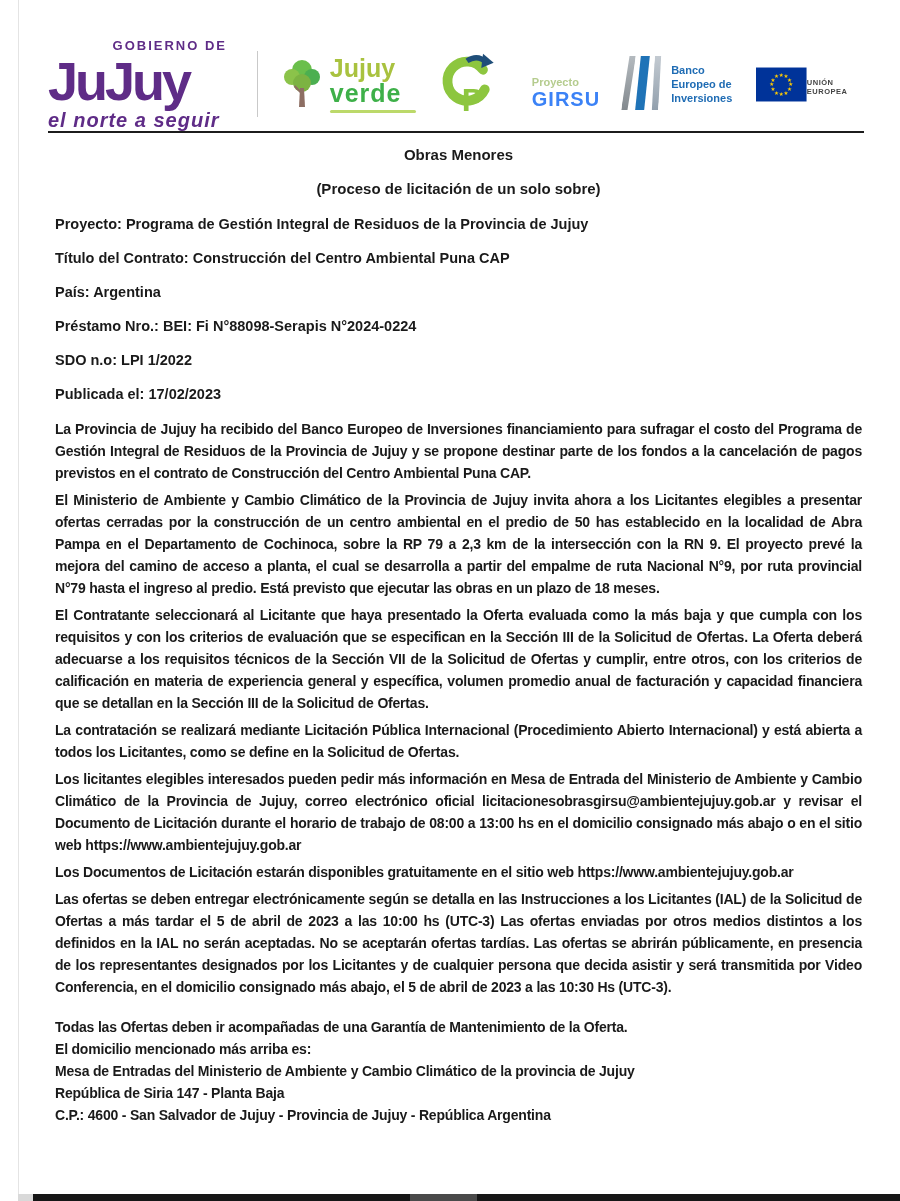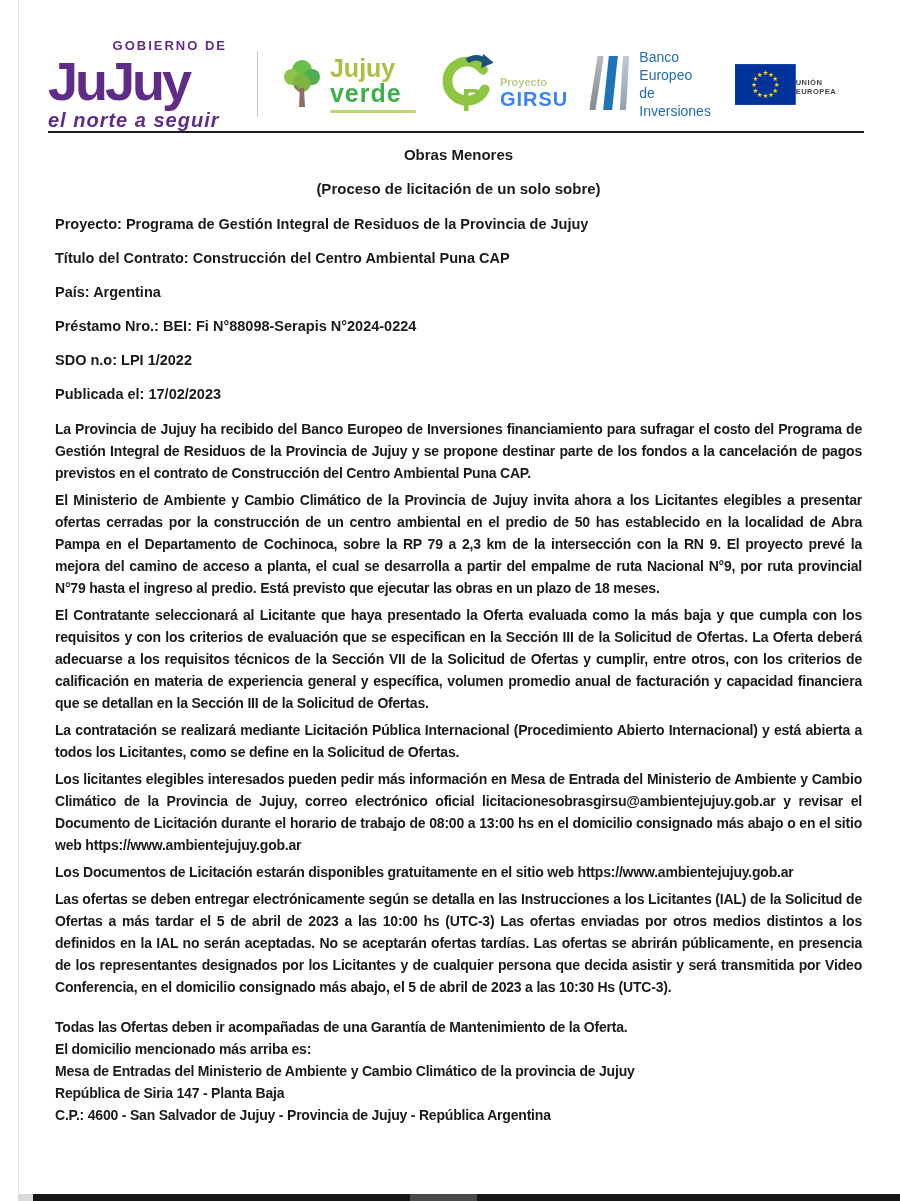--- a/index.html
+++ b/index.html
@@ -14,30 +14,30 @@
   .gob-top{font-size:13px;font-weight:800;letter-spacing:2px;color:#5f2c87;text-align:right;padding-right:6px;}
   .gob-word{font-size:54px;font-weight:800;color:#5f2c87;letter-spacing:-3px;margin-top:2px;}
   .gob-tag{font-size:20px;font-style:italic;font-weight:600;color:#5f2c87;margin-top:2px;letter-spacing:1px;}
   .logo-divider{width:1px;height:66px;background:#c9c9c9;}
   .verde-logo{display:flex;align-items:center;gap:8px;}
   .verde-text{display:flex;flex-direction:column;line-height:1;}
   .verde-l1{font-size:25px;font-weight:700;color:#a9c23f;}
   .verde-l2{font-size:25px;font-weight:700;color:#3eb049;letter-spacing:1px;}
   .verde-tagline{margin-top:4px;height:3px;width:86px;background:#bcd96a;border-radius:2px;}
   .girsu-logo{display:flex;align-items:flex-end;gap:6px;}
-  .girsu-text{display:flex;flex-direction:column;line-height:1.05;padding-bottom:6px;}
+  .girsu-text{display:flex;flex-direction:column;line-height:1.05;padding-bottom:6px;margin-left:32px;}
   .girsu-t1{font-size:11px;font-weight:700;color:#b5cc8e;}
   .girsu-t2{font-size:20px;font-weight:800;color:#3b82f6;letter-spacing:1px;}
   .bei-logo{display:flex;align-items:center;gap:10px;}
   .bei-bars{display:flex;align-items:flex-start;gap:5px;height:56px;}
   .bei-bar{width:9px;height:54px;transform:skewX(-6deg);}
   .bei-bar.b1{background:linear-gradient(180deg,#b4babf,#83898e);clip-path:polygon(30% 0,100% 0,70% 100%,0 100%);}
   .bei-bar.b2{background:#1f73b7;}
   .bei-bar.b3{background:linear-gradient(180deg,#c3cad1,#92a0ad);clip-path:polygon(0 0,70% 0,100% 100%,30% 100%);}
-  .bei-text{font-size:14px;font-weight:400;color:#1f6cb4;line-height:1.3;}
+  .bei-text{font-size:11px;font-weight:700;color:#1f6cb4;line-height:1.3;}
   .eu-logo{display:flex;align-items:center;}
   .eu-caption{font-size:7.5px;font-weight:700;color:#444;letter-spacing:.5px;margin-top:5px;}
   .header-rule{position:absolute;top:131px;left:48px;right:36px;height:2px;background:#1c1c1c;}
 
   
   .content{position:absolute;top:146px;left:55px;right:38px;}
   .title-line{text-align:center;font-weight:700;font-size:15px;line-height:18px;margin:0 0 16px 0;}
   .meta-line{font-weight:700;font-size:14.5px;line-height:21px;margin:0 0 13px 0;}
   .para{font-size:14px;font-weight:700;line-height:22px;text-align:justify;
     letter-spacing:-0.2px;margin:0 0 5px 0;}

